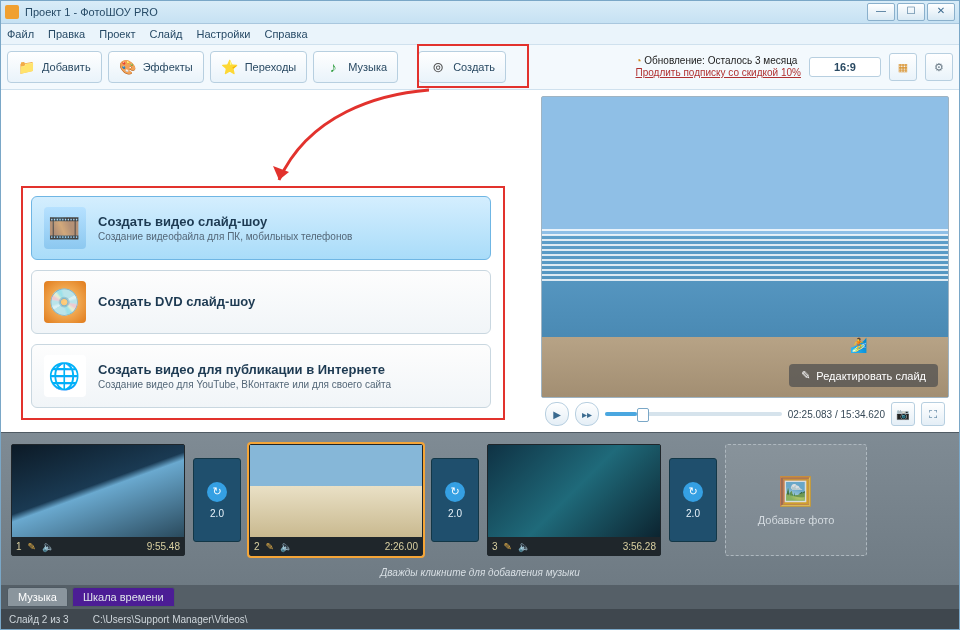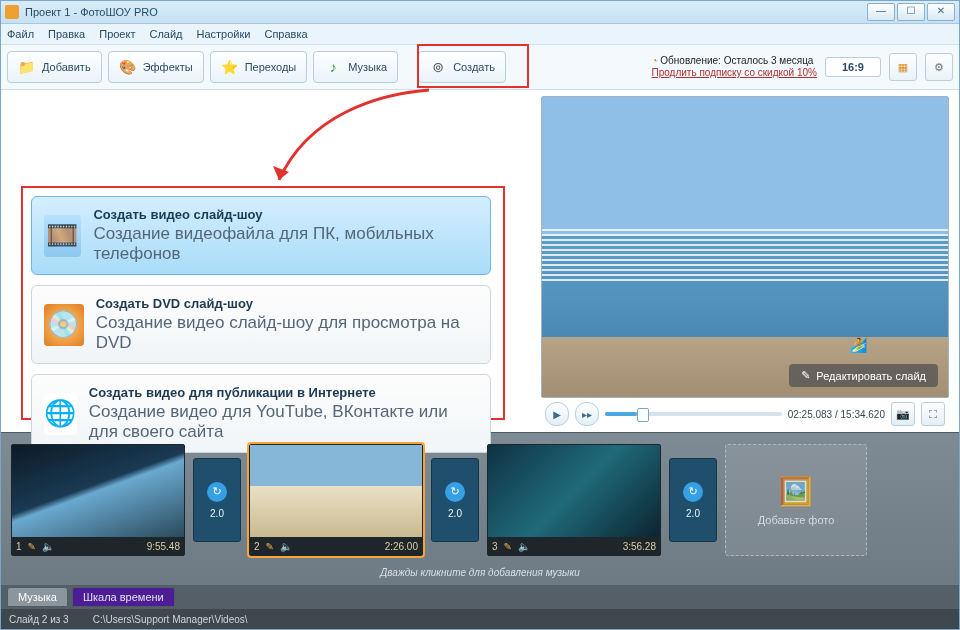--- a/index.html
+++ b/index.html
@@ -15,34 +15,34 @@
   .menubar{height:20px;background:#eaf4fb;display:flex;align-items:center;padding:0 6px;gap:14px;color:#274a66;border-bottom:1px solid #cfe1ee;}
   .menubar span{cursor:default;}
   
   .toolbar{height:44px;background:#f3f9fd;display:flex;align-items:center;padding:0 6px;border-bottom:1px solid #cfe1ee;}
   .tbtn{height:30px;display:flex;align-items:center;padding:0 10px;border:1px solid #b7cfe0;border-radius:4px;background:linear-gradient(#ffffff,#e9f3fa);margin-right:6px;color:#2a4a63;cursor:default;gap:6px;}
   .tbtn.create{position:relative;}
   .icon16{width:18px;height:18px;display:flex;align-items:center;justify-content:center;font-size:14px;}
   .toolbar-right{margin-left:auto;display:flex;align-items:center;gap:8px;}
   .info-block{font-size:10px;line-height:12px;}
   .info-block .link{color:#b03030;text-decoration:underline;}
-  .aspect{border:1px solid #b7cfe0;border-radius:3px;padding:3px 16px;background:#fff;font-weight:bold;color:#2a4a63;}
+  .aspect{border:1px solid #b7cfe0;border-radius:3px;padding:3px 24px;background:#fff;font-weight:bold;color:#2a4a63;}
   .sqbtn{width:26px;height:26px;border:1px solid #b7cfe0;border-radius:3px;background:linear-gradient(#fff,#e9f3fa);display:flex;align-items:center;justify-content:center;}
   
   .main{flex:1;display:flex;background:#fff;min-height:0;}
   .left-panel{flex:1;position:relative;padding:10px;}
   .callout-create{position:absolute;left:416px;top:-46px;width:108px;height:40px;border:2px solid #e2322d;pointer-events:none;}
   .callout-options{position:absolute;left:20px;top:96px;width:480px;height:230px;border:2px solid #e2322d;pointer-events:none;}
   .arrow{position:absolute;left:238px;top:-6px;width:200px;height:110px;pointer-events:none;}
   .option-list{position:absolute;left:30px;top:106px;width:460px;display:flex;flex-direction:column;gap:10px;}
   .option{border:1px solid #c9d7e0;border-radius:6px;padding:10px 12px;display:flex;gap:12px;align-items:center;background:linear-gradient(#fdfdfd,#f1f5f8);cursor:default;}
   .option.selected{background:linear-gradient(#d4eefe,#a9dcf9);border-color:#6fb6e4;}
   .option .oicon{width:42px;height:42px;border-radius:4px;display:flex;align-items:center;justify-content:center;font-size:26px;background:#fff;}
   .option .otitle{font-weight:bold;font-size:13px;color:#1d3a52;margin-bottom:2px;}
-  .option .odesc{font-size:17px;color:#546778;}
+  .option .odesc{font-size:10px;color:#546778;}
   
   .preview-panel{width:408px;padding:6px 10px 2px 4px;display:flex;flex-direction:column;}
   .preview{flex:1;position:relative;border:1px solid #9fb4c3;background:linear-gradient(#8fbfe6 0%,#8fbfe6 46%,#5e9fca 46%,#3e7da6 100%);border-radius:2px;overflow:hidden;}
   .wave{position:absolute;left:0;right:0;top:44%;height:18%;background:repeating-linear-gradient(180deg,rgba(255,255,255,0.8) 0 2px,transparent 2px 5px);}
   .sand{position:absolute;left:0;right:0;bottom:0;height:20%;background:linear-gradient(#b7a386,#a28e72);}
   .person{position:absolute;right:80px;bottom:44px;font-size:14px;color:#3a2a10;}
   .edit-slide{position:absolute;right:10px;bottom:10px;background:rgba(80,80,80,0.75);color:#fff;border-radius:4px;padding:5px 12px;font-size:11px;display:flex;gap:6px;align-items:center;}
   .player{height:32px;display:flex;align-items:center;gap:6px;padding:0 4px;}
   .pbtn{width:22px;height:22px;border:1px solid #b7cfe0;border-radius:11px;background:linear-gradient(#fff,#e4eef6);display:flex;align-items:center;justify-content:center;font-size:10px;color:#3a6a8f;}
   .seek{flex:1;height:4px;background:#d6e3ec;position:relative;border-radius:2px;}
@@ -145,21 +145,20 @@
           <div class="oicon" style="background:linear-gradient(#b6e1ff,#8cc8f0);">🎞️</div>
           <div>
             <div class="otitle">Создать видео слайд-шоу</div>
             <div class="odesc">Создание видеофайла для ПК, мобильных телефонов</div>
           </div>
         </div>
         <div class="option">
           <div class="oicon" style="background:radial-gradient(circle,#ffd080,#e07a1a);">💿</div>
           <div>
             <div class="otitle">Создать DVD слайд-шоу</div>
-            <div class="odesc">Создание видео слайд-шоу для просмотра на DVD</div>
           </div>
         </div>
         <div class="option">
           <div class="oicon" style="color:#2a78c0;">🌐</div>
           <div>
             <div class="otitle">Создать видео для публикации в Интернете</div>
             <div class="odesc">Создание видео для YouTube, ВКонтакте или для своего сайта</div>
           </div>
         </div>
       </div>

